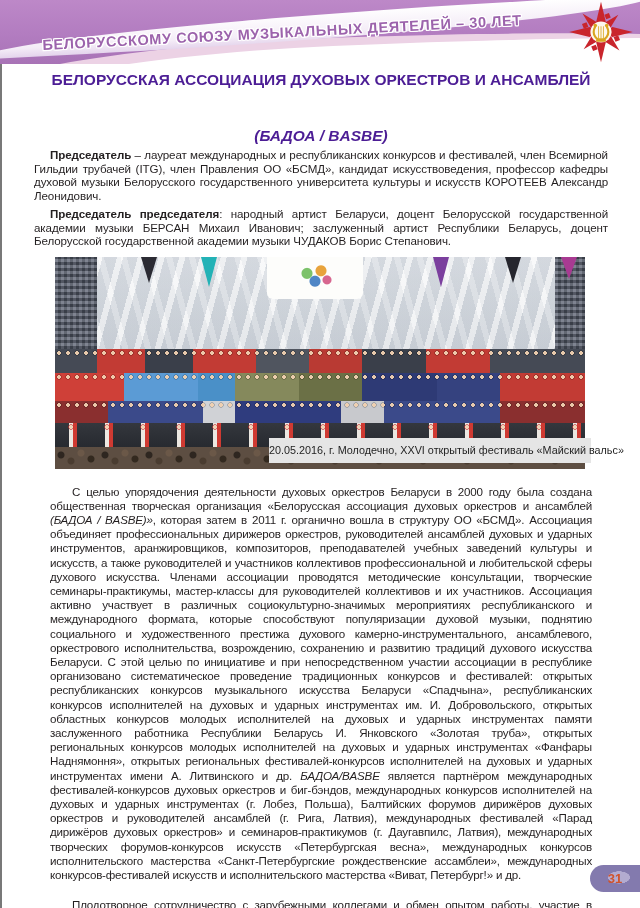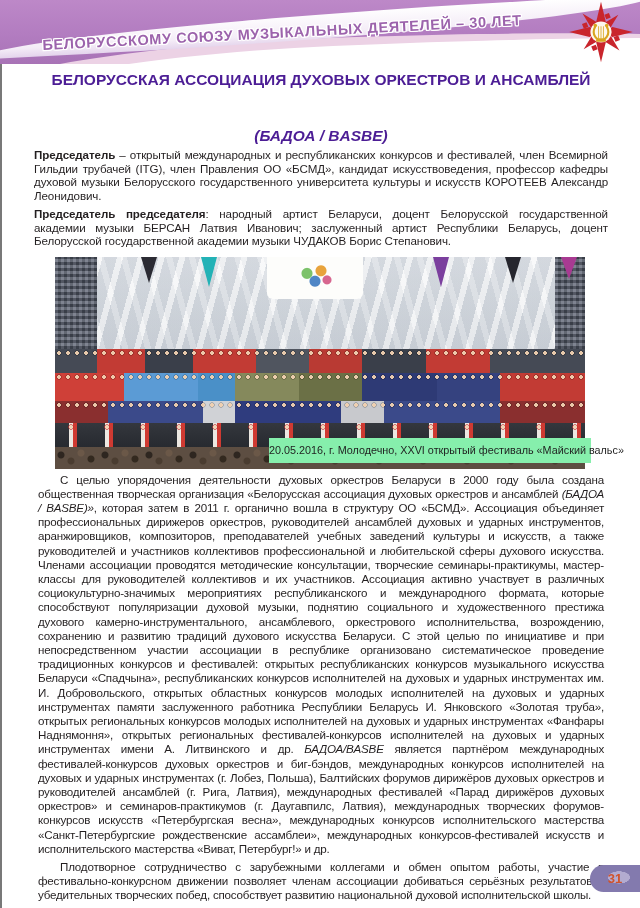--- a/index.html
+++ b/index.html
@@ -21,23 +21,23 @@
   .emblem{position:absolute;right:6px;top:1px;width:66px;height:62px;z-index:5;}
 
   
   main{padding:0 32px 0 34px;}
   .title{margin:7px 0 3px;text-align:center;line-height:18px;font-size:15.5px;font-weight:700;color:#4c1d95;}
   .title .t1,.title .t2{display:block;}
   .title .t2{font-style:italic;margin-top:38px;}
 
   
   .para{margin:0 0 5px;text-align:justify;font-size:11.6px;line-height:13.5px;letter-spacing:-.1px;}
-  .para.body{line-height:14.2px;letter-spacing:-.2px;margin:4px;}
+  .para.body{line-height:14.2px;letter-spacing:-.2px;margin:16px;}
   .para.indent{text-indent:22px;}
-  .seg-b{font-weight:700;}
+  .seg-b{font-weight:700;margin-left:16px;}
   .seg-i{font-style:italic;}
   .email{margin:3px 0 0 54px;font-size:11.8px;font-weight:700;color:#8d3a8d;}
 
   
   .photo{position:relative;width:530px;height:212px;margin:9px 0 4px 21px;background:#c9ced4;overflow:visible;}
   .stage{position:absolute;left:0;top:0;width:100%;height:96px;
          background:
            repeating-linear-gradient(105deg,rgba(255,255,255,.50) 0 6px,rgba(188,196,206,.32) 6px 20px),
            repeating-linear-gradient(75deg,rgba(255,255,255,.42) 0 6px,rgba(198,204,212,.28) 6px 22px),
            linear-gradient(180deg,#e9ebee,#ccd1d7);}
@@ -71,21 +71,21 @@
   .maj::after{background-image:radial-gradient(circle at 16px 4px,rgba(240,210,180,.95) 0 1.6px,rgba(200,40,40,.6) 2px 2.6px,transparent 3px);
         background-size:36px 100%;}
   .aud{top:190px;height:22px;background:
         radial-gradient(circle at 6px 8px,#2e2620 0 3px,transparent 4px),
         radial-gradient(circle at 16px 14px,#4a3c30 0 3px,transparent 4px),
         radial-gradient(circle at 26px 6px,#6b5848 0 3px,transparent 4px),
         radial-gradient(circle at 36px 12px,#33291f 0 3px,transparent 4px),
         #5d4e42;background-size:44px 22px;}
   .aud::after{display:none;}
   .caption{position:absolute;right:-6px;bottom:6px;width:322px;height:25px;line-height:25px;
-           background:#86efac;color:#1f1f1f;font-size:10.8px;text-align:center;white-space:nowrap;}
+           background:#e5e5e5;color:#1f1f1f;font-size:10.8px;text-align:center;white-space:nowrap;}
 
   
   .scan-edge{position:absolute;left:0;top:64px;bottom:0;width:2px;background:#4b4b4b;opacity:.75;}
   .page-tab{position:absolute;right:0;bottom:16px;width:50px;height:27px;border-radius:14px 0 0 14px;
             background:radial-gradient(ellipse 18px 10px at 58% 46%,#b3abd0 0 60%,transparent 62%),#837aae;}
   .page-tab span{position:absolute;left:0;right:0;top:0;bottom:0;display:flex;align-items:center;justify-content:center;
                  font-size:13px;font-weight:700;color:#d0532c;}
 </style>
 </head>
 <body>
@@ -126,22 +126,22 @@
       <rect x="34" y="47" width="12" height="3" rx="1" fill="#d9a520"></rect>
     </svg>
   </header>
 
   <main>
     <h1 class="title">
       <span class="t1">БЕЛОРУССКАЯ АССОЦИАЦИЯ ДУХОВЫХ ОРКЕСТРОВ И АНСАМБЛЕЙ</span>
       <span class="t2">(БАДОА / BASBE)</span>
     </h1>
 
-    <p class="para"><span class="seg-b">Председатель</span><span> – открытый международных и республиканских конкурсов и фестивалей, член Всемирной Гильдии трубачей (ITG), член Правления ОО «БСМД», кандидат искусствоведения, профессор кафедры духовой музыки Белорусского государственного университета культуры и искусств КОРОТЕЕВ Александр Леонидович.</span></p>
-    <p class="para"><span class="seg-b">Председатель председателя</span><span>: народный артист Беларуси, доцент Белорусской государственной академии музыки БЕРСАН Латвия Иванович; заслуженный артист Республики Беларусь, доцент Белорусской государственной академии музыки ЧУДАКОВ Борис Степанович.</span></p>
+    <p class="para"><span class="seg-b">Председатель</span><span> – лауреат международных и республиканских конкурсов и фестивалей, член Всемирной Гильдии трубачей (ITG), член Правления ОО «БСМД», кандидат искусствоведения, профессор кафедры духовой музыки Белорусского государственного университета культуры и искусств КОРОТЕЕВ Александр Леонидович.</span></p>
+    <p class="para"><span class="seg-b">Председатель председателя</span><span>: народный артист Беларуси, доцент Белорусской государственной академии музыки БЕРСАН Михаил Иванович; заслуженный артист Республики Беларусь, доцент Белорусской государственной академии музыки ЧУДАКОВ Борис Степанович.</span></p>
 
     <figure class="photo">
       <div class="stage">
         <div class="tower left"></div>
         <div class="tower right"></div>
         <div class="pn pn1"></div>
         <div class="pn pn2"></div>
         <div class="pn pn3"></div>
         <div class="pn pn4"></div>
         <div class="pn pn5"></div>

